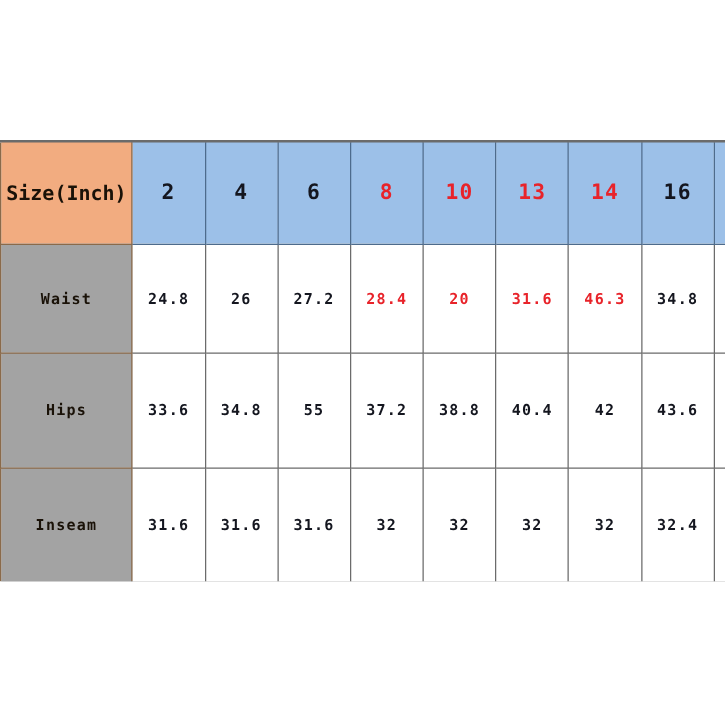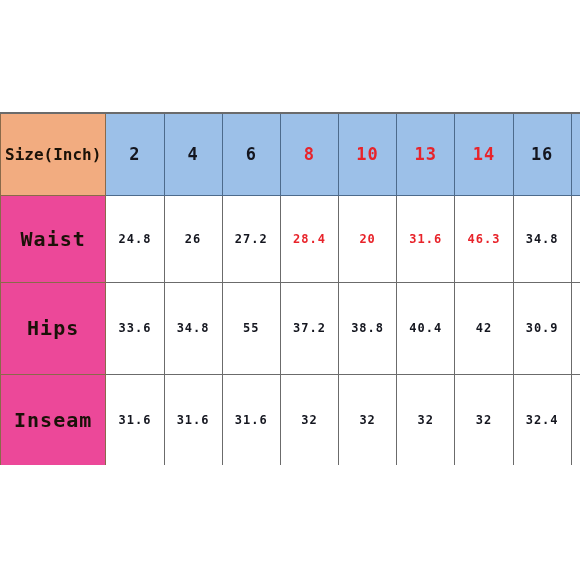--- a/index.html
+++ b/index.html
@@ -59,23 +59,23 @@
     font-size: 17px;
     border-color: #4d6b8c;
   }
 
   
   tr.body-row { height: 87px; }
   tr.body-row.hips-row { height: 92px; }
   tr.body-row.inseam-row { height: 92px; }
 
   tr.body-row td.label-cell {
-    background: #ec4899;
+    background: #a3a3a3;
     color: #1a1208;
-    font-size: 20px;
+    font-size: 12px;
     letter-spacing: 1px;
     border-color: #8a6a4a;
   }
   tr.body-row td.data-cell {
     background: #ffffff;
     font-size: 12px;
   }
 
   .val-dark { color: #14161f; }
   .val-red  { color: #e8232a; }
@@ -124,21 +124,21 @@
         </tr>
         <tr class="body-row hips-row">
           <td class="label-cell">Hips</td>
           <td class="data-cell"><span class="val-dark">33.6</span></td>
           <td class="data-cell"><span class="val-dark">34.8</span></td>
           <td class="data-cell"><span class="val-dark">55</span></td>
           <td class="data-cell"><span class="val-dark">37.2</span></td>
           <td class="data-cell"><span class="val-dark">38.8</span></td>
           <td class="data-cell"><span class="val-dark">40.4</span></td>
           <td class="data-cell"><span class="val-dark">42</span></td>
-          <td class="data-cell"><span class="val-dark">30.9</span></td>
+          <td class="data-cell"><span class="val-dark">43.6</span></td>
           <td class="data-cell"></td>
         </tr>
         <tr class="body-row inseam-row">
           <td class="label-cell">Inseam</td>
           <td class="data-cell"><span class="val-dark">31.6</span></td>
           <td class="data-cell"><span class="val-dark">31.6</span></td>
           <td class="data-cell"><span class="val-dark">31.6</span></td>
           <td class="data-cell"><span class="val-dark">32</span></td>
           <td class="data-cell"><span class="val-dark">32</span></td>
           <td class="data-cell"><span class="val-dark">32</span></td>

